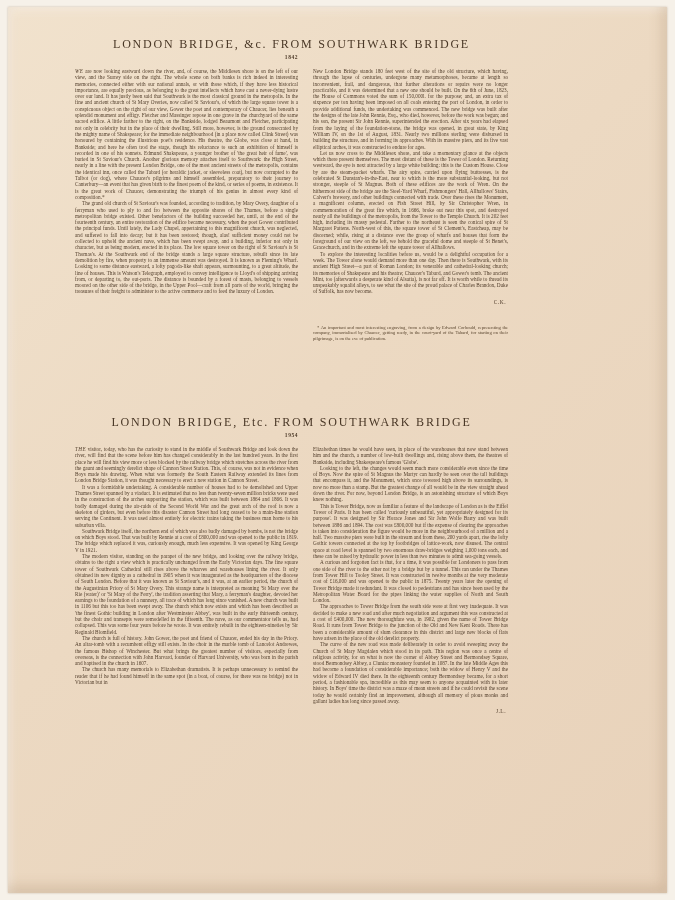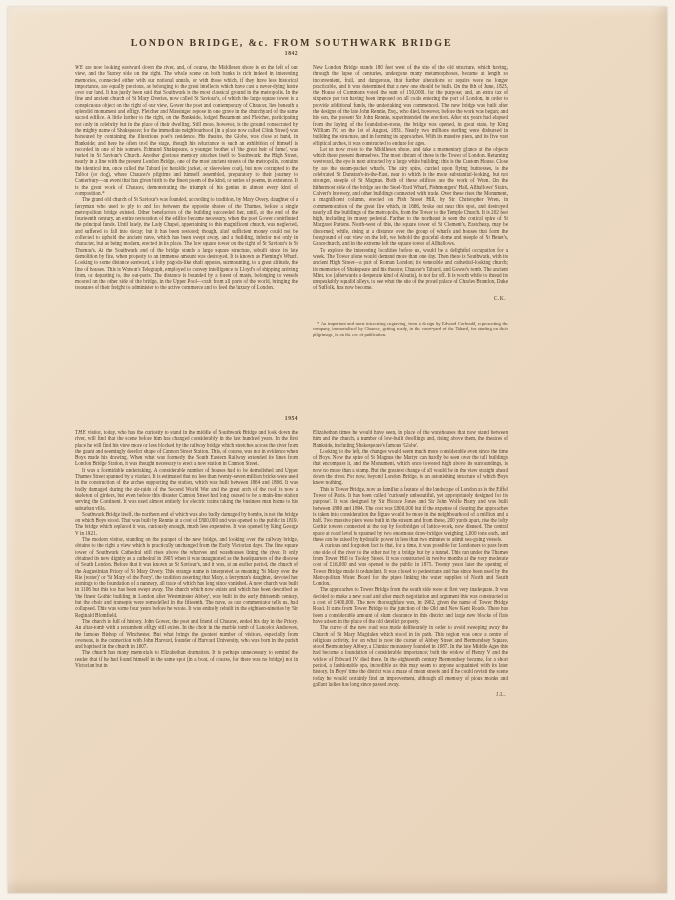--- a/index.html
+++ b/index.html
@@ -29,22 +29,22 @@
   }
   .section {
     position: absolute;
     left: 67px;
     width: 433px;
   }
   .section-1842 { top: 30px; }
   .section-1954 { top: 408px; }
   .sec-title {
     text-align: center;
-    font-weight: bold;
-    font-size: 10px;
+    font-weight: normal;
+    font-size: 12px;
     letter-spacing: 1.8px;
     color: #493726;
     margin: 0 0 2px 0;
     white-space: nowrap;
   }
   .sec-date {
     text-align: center;
     font-weight: bold;
     font-size: 5.5px;
     letter-spacing: 0.6px;
@@ -110,20 +110,21 @@
               <p>Let us now cross to the Middlesex shore, and take a momentary glance at the objects which there present themselves. The most distant of these is the Tower of London. Returning westward, the eye is next attracted by a large white building: this is the Custom House. Close by are the steam-packet wharfs. The airy spire, carried upon flying buttresses, is the celebrated St Dunstan's-in-the-East, near to which is the more substantial-looking, but not stronger, steeple of St Magnus. Both of these edifices are the work of Wren. On the hithermost side of the bridge are the Steel-Yard Wharf, Fishmongers' Hall, Allhallows' Stairs, Calvert's brewery, and other buildings connected with trade. Over these rises the Monument, a magnificent column, erected on Fish Street Hill, by Sir Christopher Wren, in commemoration of the great fire which, in 1666, broke out near this spot, and destroyed nearly all the buildings of the metropolis, from the Tower to the Temple Church. It is 202 feet high, including its massy pedestal. Farther to the northeast is seen the conical spire of St Margaret Pattens. North-west of this, the square tower of St Clement's, Eastcheap, may be discerned; while, rising at a distance over the group of wharfs and houses that form the foreground of our view on the left, we behold the graceful dome and steeple of St Benet's, Gracechurch, and in the extreme left the square tower of Allhallows.</p>
               <p>To explore the interesting localities before us, would be a delightful occupation for a week. The Tower alone would demand more than one day. Then there is Southwark, with its ancient High Street—a part of Roman London; its venerable and cathedral-looking church; its memories of Shakspeare and his theatre; Chaucer's Tabard, and Gower's tomb. The ancient Mint, too (afterwards a desperate kind of Alsatia), is not far off. It is worth while to thread its unspeakably squalid alleys, to see what the site of the proud palace of Charles Brandon, Duke of Suffolk, has now become.</p>
             </div>
           <div class="signature">C.K.</div>
           <p class="footnote">* An important and most interesting engraving, from a design by Edward Corbould, representing the company, immortalised by Chaucer, getting ready, in the court-yard of the Tabard, for starting on their pilgrimage, is on the eve of publication.</p>
         </div>
       </div>
     </div>
 
     <div class="section section-1954">
+      <div class="sec-title">LONDON BRIDGE, Etc. FROM SOUTHWARK BRIDGE</div>
       <div class="sec-date">1954</div>
       <div class="cols">
         <div class="col col-left">
           <p><span class="lead-word">THE</span> <span>visitor, today, who has the curiosity to stand in the middle of Southwark Bridge and look down the river, will find that the scene before him has changed considerably in the last hundred years. In the first place he will find his view more or less blocked by the railway bridge which stretches across the river from the gaunt and seemingly derelict shape of Cannon Street Station. This, of course, was not in evidence when Boys made his drawing. When what was formerly the South Eastern Railway extended its lines from London Bridge Station, it was thought necessary to erect a new station in Cannon Street.</span></p>
           <div class="paras">
               <p>It was a formidable undertaking. A considerable number of houses had to be demolished and Upper Thames Street spanned by a viaduct. It is estimated that no less than twenty-seven million bricks were used in the construction of the arches supporting the station, which was built between 1864 and 1866. It was badly damaged during the air-raids of the Second World War and the great arch of the roof is now a skeleton of girders, but even before this disaster Cannon Street had long ceased to be a main-line station serving the Continent. It was used almost entirely for electric trains taking the business man home to his suburban villa.</p>
               <p>Southwark Bridge itself, the northern end of which was also badly damaged by bombs, is not the bridge on which Boys stood. That was built by Rennie at a cost of £800,000 and was opened to the public in 1819. The bridge which replaced it was, curiously enough, much less expensive. It was opened by King George V in 1921.</p>
               <p>The modern visitor, standing on the parapet of the new bridge, and looking over the railway bridge, obtains to the right a view which is practically unchanged from the Early Victorian days. The fine square tower of Southwark Cathedral still rises above the wharves and warehouses lining the river. It only obtained its new dignity as a cathedral in 1905 when it was inaugurated as the headquarters of the diocese of South London. Before that it was known as St Saviour's, and it was, at an earlier period, the church of the Augustinian Priory of St Mary Overy. This strange name is interpreted as meaning 'St Mary over the Rie (water)' or 'St Mary of the Ferry', the tradition asserting that Mary, a ferryman's daughter, devoted her earnings to the foundation of a nunnery, all trace of which has long since vanished. A new church was built in 1106 but this too has been swept away. The church which now exists and which has been described as 'the finest Gothic building in London after Westminster Abbey', was built in the early thirteenth century, but the choir and transepts were remodelled in the fifteenth. The nave, as our commentator tells us, had collapsed. This was some four years before he wrote. It was entirely rebuilt in the eighteen-nineties by Sir Reginald Blomfield.</p>
               <p>The church is full of history. John Gower, the poet and friend of Chaucer, ended his day in the Priory. An altar-tomb with a recumbent effigy still exists. In the choir in the marble tomb of Lancelot Andrewes, the famous Bishop of Winchester. But what brings the greatest number of visitors, especially from overseas, is the connection with John Harvard, founder of Harvard University, who was born in the parish and baptised in the church in 1607.</p>
               <p>The church has many memorials to Elizabethan dramatists. It is perhaps unnecessary to remind the reader that if he had found himself in the same spot (in a boat, of course, for there was no bridge) not in Victorian but in</p>

